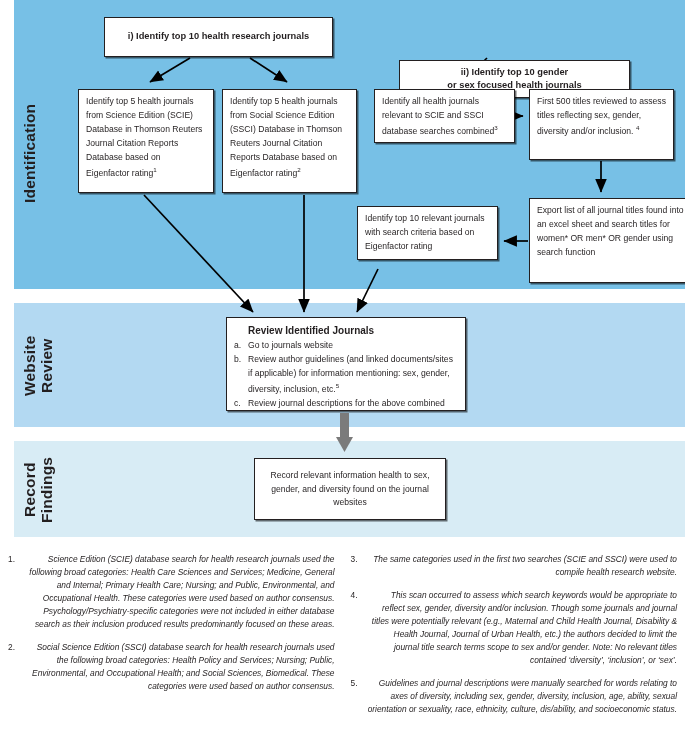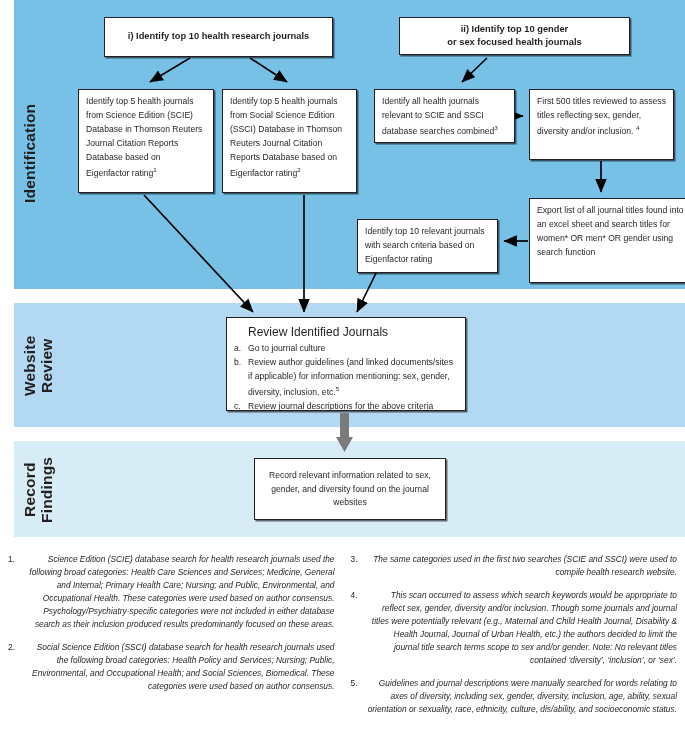--- a/index.html
+++ b/index.html
@@ -83,25 +83,25 @@
   #box-top-right  { left: 399px; top: 17px;  width: 231px; height: 38px; }
 
   
   #box-scie  { left: 78px;  width: 136px; top: 89px;  height: 104px; }
   #box-ssci  { left: 222px; width: 135px; top: 89px;  height: 104px; }
   #box-all   { left: 374px; width: 141px; top: 89px;  height: 54px; }
   #box-first500 { left: 529px; width: 145px; top: 89px; height: 71px; }
 
   
   #box-export { left: 529px; width: 169px; top: 198px; height: 85px; }
-  #box-top10  { left: 357px; width: 141px; top: 219px; height: 54px; }
+  #box-top10  { left: 357px; width: 141px; top: 206px; height: 54px; }
 
   
   #box-review { left: 226px; width: 240px; top: 317px; height: 94px; }
-  #box-review .title { font-weight: normal; margin-left: 14px; margin-bottom: 0px; font-size: 12px; }
+  #box-review .title { font-weight: bold; margin-left: 14px; margin-bottom: 0px; font-size: 10px; }
   #box-review ol { list-style: none; margin: 0; padding: 0; }
   #box-review li { position: relative; padding-left: 14px; }
   #box-review li .marker { position: absolute; left: 0; top: 0; }
 
   
   #box-record { left: 254px; width: 192px; top: 458px; height: 62px; text-align: center; }
 
   
   #arrows {
     position: absolute;
@@ -174,45 +174,45 @@
 
     <line x1="378" y1="269" x2="357" y2="312" stroke="#000" stroke-width="1.7" marker-end="url(#ah)"></line>
 
     <g>
       <rect x="340" y="413" width="9" height="26" fill="#7b7b7b"></rect>
       <path d="M336,437 L353,437 L344.5,452 z" fill="#7b7b7b"></path>
     </g>
   </svg>
 
   <div class="box center" id="box-top-left">i) Identify top 10 health research journals</div>
-  <div class="box center" id="box-top-right" style="white-space: pre-line;">ii) Identify top 10 gender
+  <div class="box center" id="box-top-right" style="white-space: pre-line; margin-top: 43px;">ii) Identify top 10 gender
 or sex focused health journals</div>
 
   <div class="box" id="box-scie"><span>Identify top 5 health journals from Science Edition (SCIE) Database in Thomson Reuters Journal Citation Reports Database based on Eigenfactor rating</span><span class="sup">1</span></div>
 
   <div class="box" id="box-ssci"><span>Identify top 5 health journals from Social Science Edition (SSCI) Database in Thomson Reuters Journal Citation Reports Database based on Eigenfactor rating</span><span class="sup">2</span></div>
 
   <div class="box" id="box-all"><span>Identify all health journals relevant to SCIE and SSCI database searches combined</span><span class="sup">3</span></div>
 
   <div class="box" id="box-first500"><span>First 500 titles reviewed to assess titles reflecting sex, gender, diversity and/or inclusion. </span><span class="sup">4</span></div>
 
   <div class="box" id="box-export">Export list of all journal titles found into an excel sheet and search titles for women* OR men* OR gender using search function</div>
 
   <div class="box" id="box-top10">Identify top 10 relevant journals with search criteria based on Eigenfactor rating</div>
 
   <div class="box" id="box-review">
     <div class="title">Review Identified Journals</div>
     <ol id="review-list">
-        <li><span class="marker">a.</span><span>Go to journal culture</span></li>
+        <li><span class="marker">a.</span><span>Go to journals website</span></li>
         <li><span class="marker">b.</span><span>Review author guidelines (and linked documents/sites if applicable) for information mentioning: sex, gender, diversity, inclusion, etc.</span><span class="sup">5</span></li>
-        <li><span class="marker">c.</span><span>Review journal descriptions for the above criteria</span></li>
+        <li><span class="marker">c.</span><span>Review journal descriptions for the above combined</span></li>
       </ol>
   </div>
 
-  <div class="box centered-text" id="box-record">Record relevant information related to sex, gender, and diversity found on the journal websites</div>
+  <div class="box centered-text" id="box-record">Record relevant information health to sex, gender, and diversity found on the journal websites</div>
 </div>
 
 <div id="footnotes">
   <div class="fn-col" id="fn-left">
       <div class="fn-item">
         <div class="fn-num">1.</div>
         <div class="fn-text">Science Edition (SCIE) database search for health research journals used the following broad categories: Health Care Sciences and Services; Medicine, General and Internal; Primary Health Care; Nursing; and Public, Environmental, and Occupational Health. These categories were used based on author consensus. Psychology/Psychiatry-specific categories were not included in either database search as their inclusion produced results predominantly focused on these areas.</div>
       </div>
       <div class="fn-item">
         <div class="fn-num">2.</div>

